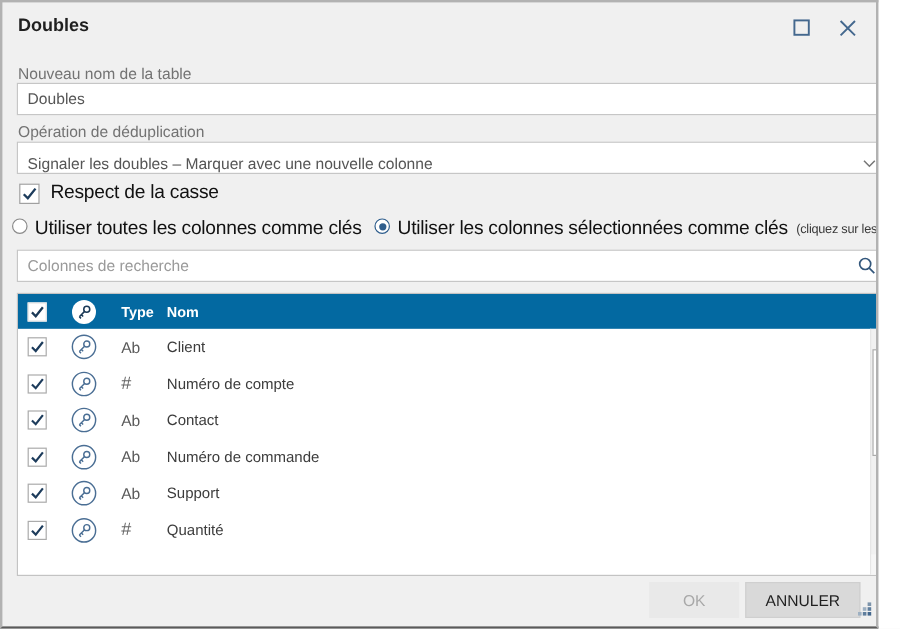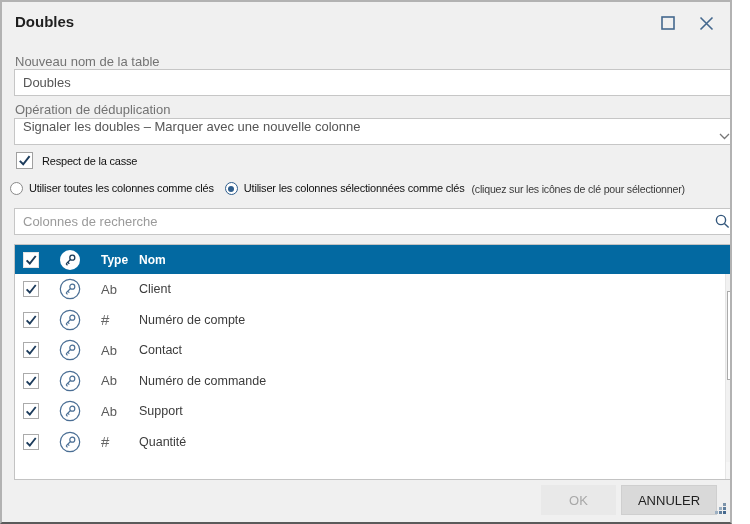--- a/index.html
+++ b/index.html
@@ -26,31 +26,31 @@
   .lbl-dedup { top: 100px; }
 
   .text-input, .select-box, .search-box {
     position: absolute; left: 12px; width: 726px; height: 27px;
     background: #fff; border: 1px solid #c6c6c6;
     font-size: 13px; color: #555;
   }
   .text-input { top: 67px; padding: 0 8px; outline: none; font-family: "Liberation Sans", sans-serif; }
   .input-name { top: 67px; }
 
-  .select-box { top: 116px; display: flex; align-items: flex-start; padding: 0 26px 0 8px; cursor: pointer; }
+  .select-box { top: 116px; display: flex; align-items: flex-end; padding: 0 26px 0 8px; cursor: pointer; }
   .select-box .chev { position: absolute; right: 9px; top: 9px; }
 
   .search-box { top: 206px; padding: 0 28px 0 8px; outline: none; font-family: "Liberation Sans", sans-serif; }
   .search-box::placeholder { color: #9a9a9a; }
   .search-icon { position: absolute; left: 712px; top: 211px; pointer-events: none; }
 
   
   .check-row { position: absolute; left: 14px; top: 150px; display: flex; align-items: center; gap: 9px; cursor: pointer; }
   .cb { width: 17px; height: 17px; background: #fff; border: 1px solid #a0a0a0; display: inline-flex; align-items: center; justify-content: center; flex: none; }
-  .check-row .label, .radio .label { font-size: 11px; color: #111; white-space: nowrap; letter-spacing: -0.2px; }
+  .check-row .label, .radio .label { font-size: 16px; color: #111; white-space: nowrap; letter-spacing: -0.2px; }
 
   .radio-row { position: absolute; left: 8px; top: 180px; right: 4px; display: flex; align-items: center; white-space: nowrap; }
   .radio { display: inline-flex; gap: 6px; cursor: pointer; }
   .radio + .radio { margin-left: 11px; }
   .rb { width: 13px; height: 13px; border-radius: 50%; background: #fff; border: 1px solid #8a8a8a; flex: none; position: relative; }
   .rb.on { border-color: #2f5e8d; }
   .rb.on::after { content: ""; position: absolute; left: 2.5px; top: 2.5px; width: 6px; height: 6px; border-radius: 50%; background: #2f5e8d; }
   .radio-hint { margin-left: 7px; font-size: 10.6px; color: #3a3a3a; letter-spacing: -0.2px; }
 
   

